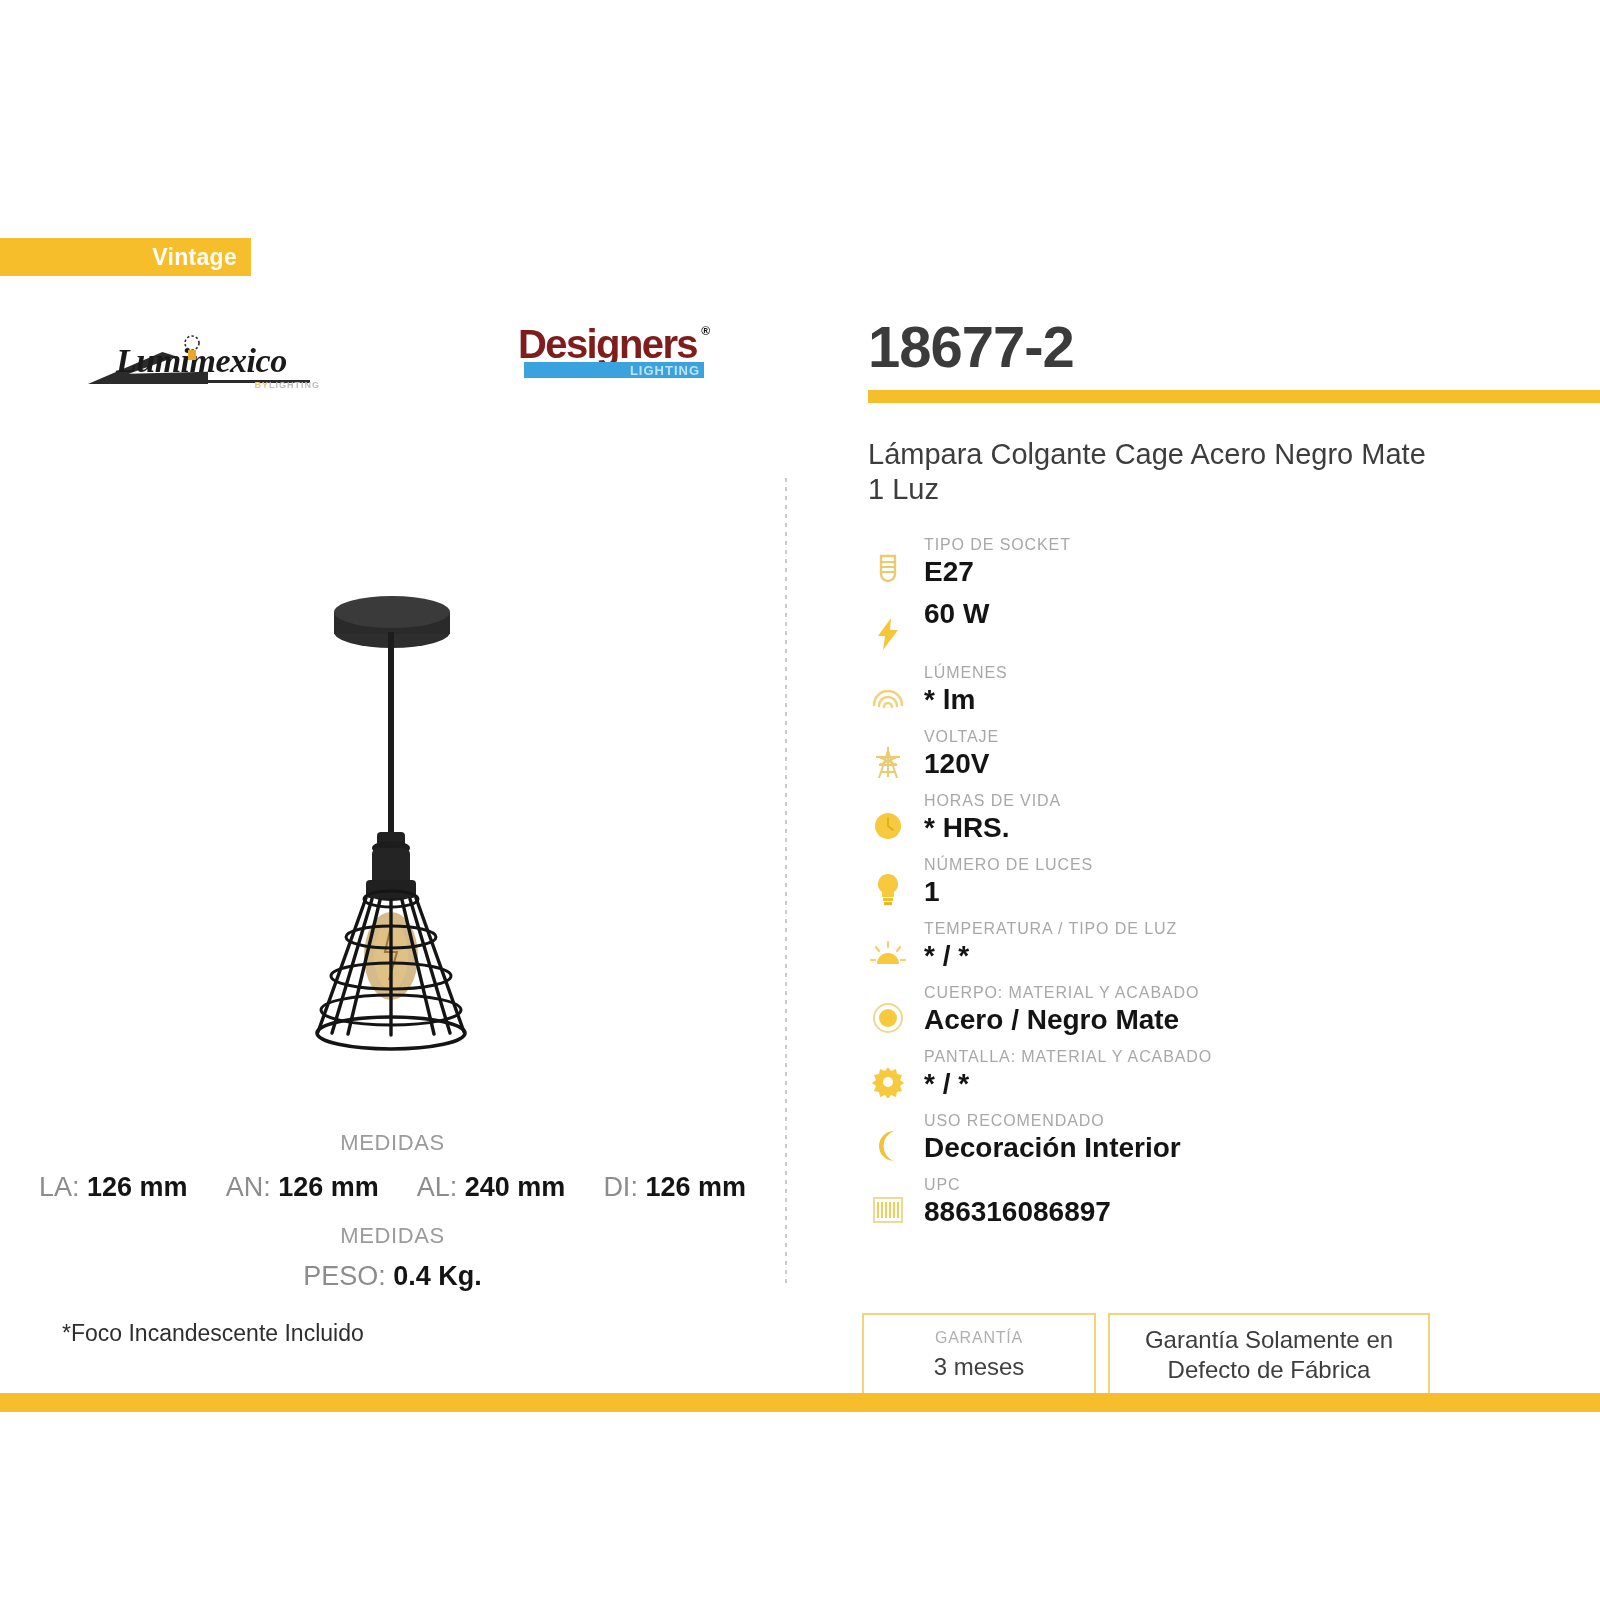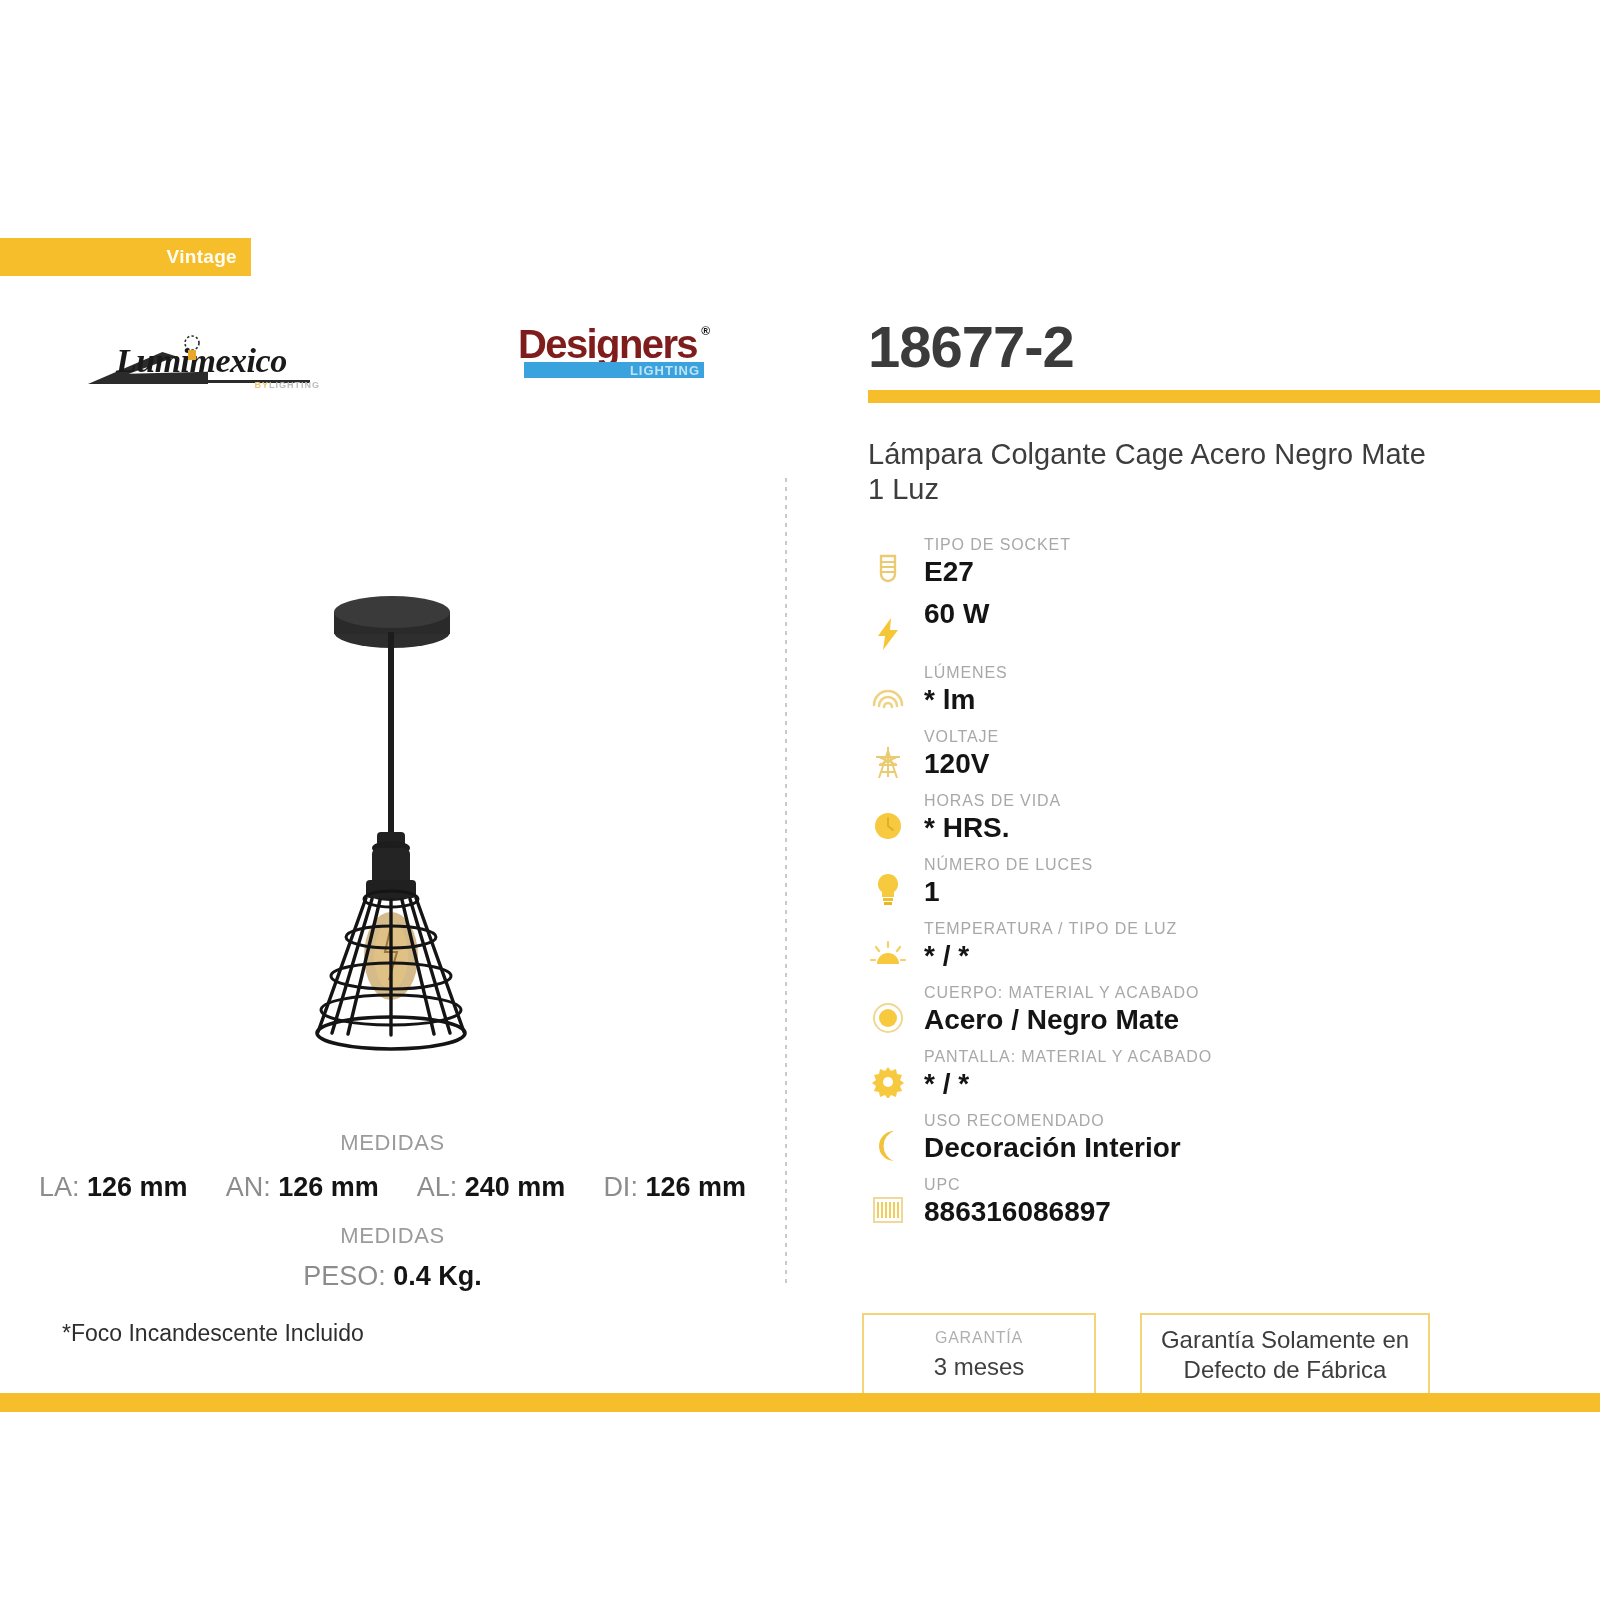--- a/index.html
+++ b/index.html
@@ -13,21 +13,21 @@
 
   
   .cat-banner {
     position: absolute; left: 0; top: 238px;
     width: 251px; height: 38px;
     background: #F7BE2C;
     display: flex; align-items: center; justify-content: flex-end;
     padding-right: 14px;
   }
   .cat-banner span {
-    color: #fffdf5; font-size: 19px; font-weight: bold; letter-spacing: .3px;
+    color: #fffdf5; font-size: 23px; font-weight: bold; letter-spacing: .3px;
   }
 
   
   .bottom-bar {
     position: absolute; left: 0; top: 1393px; width: 1600px; height: 19px;
     background: #F7BE2C;
   }
 
   
   .left-col { position: absolute; left: 0; top: 300px; width: 785px; height: 1090px; }
@@ -121,21 +121,21 @@
   .spec-val { font-size: 28px; font-weight: bold; color:#141414; line-height: 1.15; }
 
   
   .warranty { position: absolute; left: 862px; top: 1313px; display: flex; gap: 12px; }
   .warr-box {
     border: 2px solid #F3D47A; background:#fff;
     display:flex; flex-direction:column; align-items:center; justify-content:center;
     text-align:center;
   }
   .warr-a { width: 234px; height: 84px; }
-  .warr-b { width: 290px; height: 84px; margin-left: 32px; }
+  .warr-b { width: 322px; height: 84px; }
   .warr-cap { font-size: 16px; color:#b0b0b0; letter-spacing:.8px; }
   .warr-val { font-size: 24px; color:#404040; margin-top: 6px; }
   .warr-txt { font-size: 24px; color:#3d3d3d; line-height: 1.24; }
 </style>
 </head>
 <body>
 
 <div id="sheet">
 
   <div class="cat-banner">

